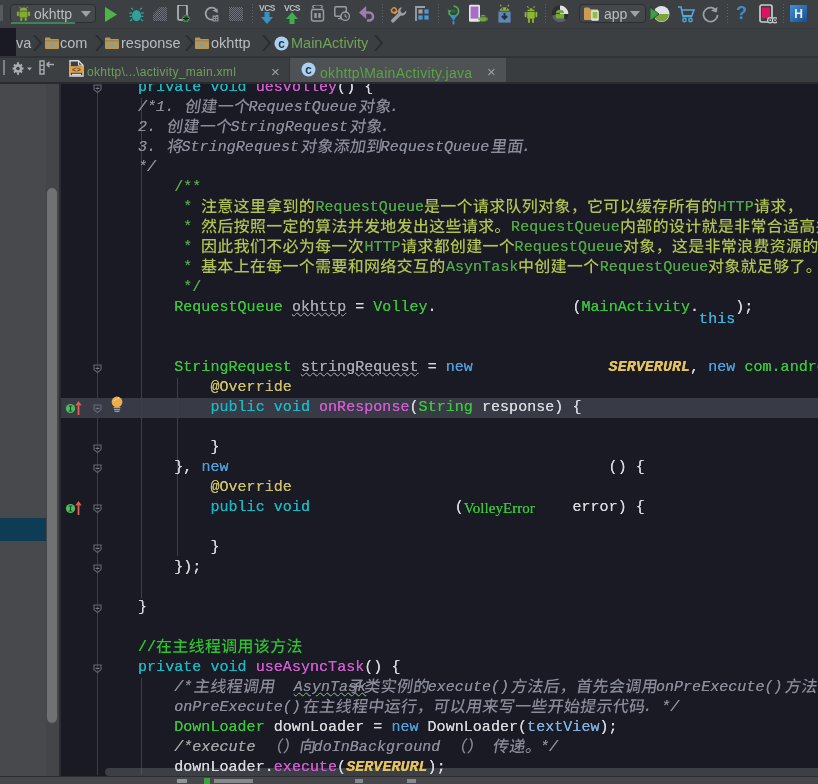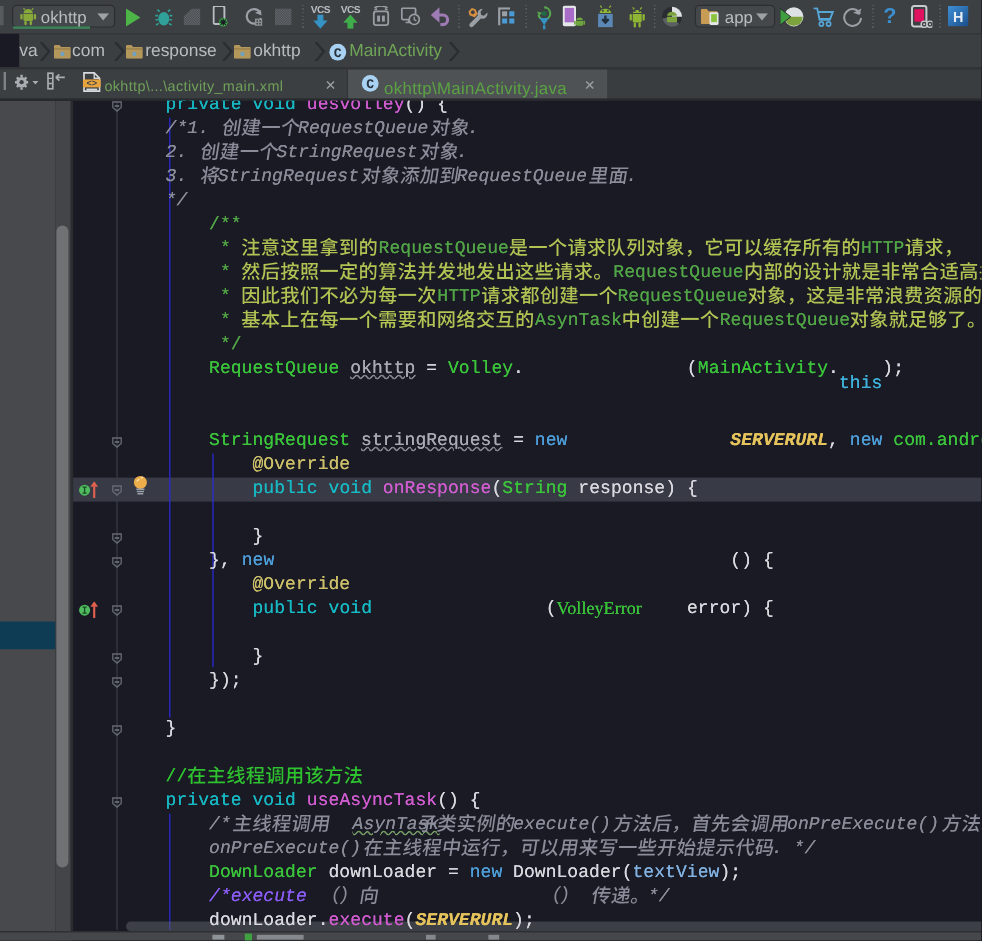--- a/index.html
+++ b/index.html
@@ -805,28 +805,29 @@
           <use href="#g4b" x="326.0"></use>
         </g>
       </svg>
       <span class="r" style="left:643.2px;top:614px;color:#8a8d99;font-style:italic;">.&nbsp;*/</span>
       <span class="r" style="left:174.2px;top:634px;color:#3bc53b;">DownLoader</span>
       <span class="r" style="left:264.7px;top:634px;color:#d8d8de;">&nbsp;downLoader&nbsp;=&nbsp;</span>
       <span class="r" style="left:391.4px;top:634px;color:#4e9fda;">new</span>
       <span class="r" style="left:418.5px;top:634px;color:#d8d8de;">&nbsp;DownLoader(</span>
       <span class="r" style="left:527.1px;top:634px;color:#82b2e2;">textView</span>
       <span class="r" style="left:599.5px;top:634px;color:#d8d8de;">);</span>
-      <span class="r" style="left:138.0px;top:654px;color:#8b5cf6;font-style:italic;font-family:Liberation Mono, monospace;">&nbsp;&nbsp;&nbsp;&nbsp;/*execute&nbsp;</span>
+      <span class="r" style="left:138.0px;top:654px;color:#a3a3a3;font-style:italic;font-family:Liberation Mono, monospace;">&nbsp;&nbsp;&nbsp;&nbsp;/*execute&nbsp;</span>
       <svg class="cj" style="left:264.7px;top:654px;width:53px" fill="#8a8d99">
         <g transform="translate(1.3 14.0) skewX(-9)">
           <use href="#g6c" x="0.0"></use>
           <use href="#g6d" x="16.3"></use>
           <use href="#g1e" x="32.6"></use>
         </g>
       </svg>
+      <span class="r" style="left:313.6px;top:654px;color:#8a8d99;font-style:italic;">doInBackground&nbsp;</span>
       <svg class="cj" style="left:449.4px;top:654px;width:37px" fill="#8a8d99">
         <g transform="translate(1.3 14.0) skewX(-9)">
           <use href="#g6c" x="0.0"></use>
           <use href="#g6d" x="16.3"></use>
         </g>
       </svg>
       <svg class="cj" style="left:491.0px;top:654px;width:53px" fill="#8a8d99">
         <g transform="translate(1.3 14.0) skewX(-9)">
           <use href="#g10" x="0.0"></use>
           <use href="#g62" x="16.3"></use>

